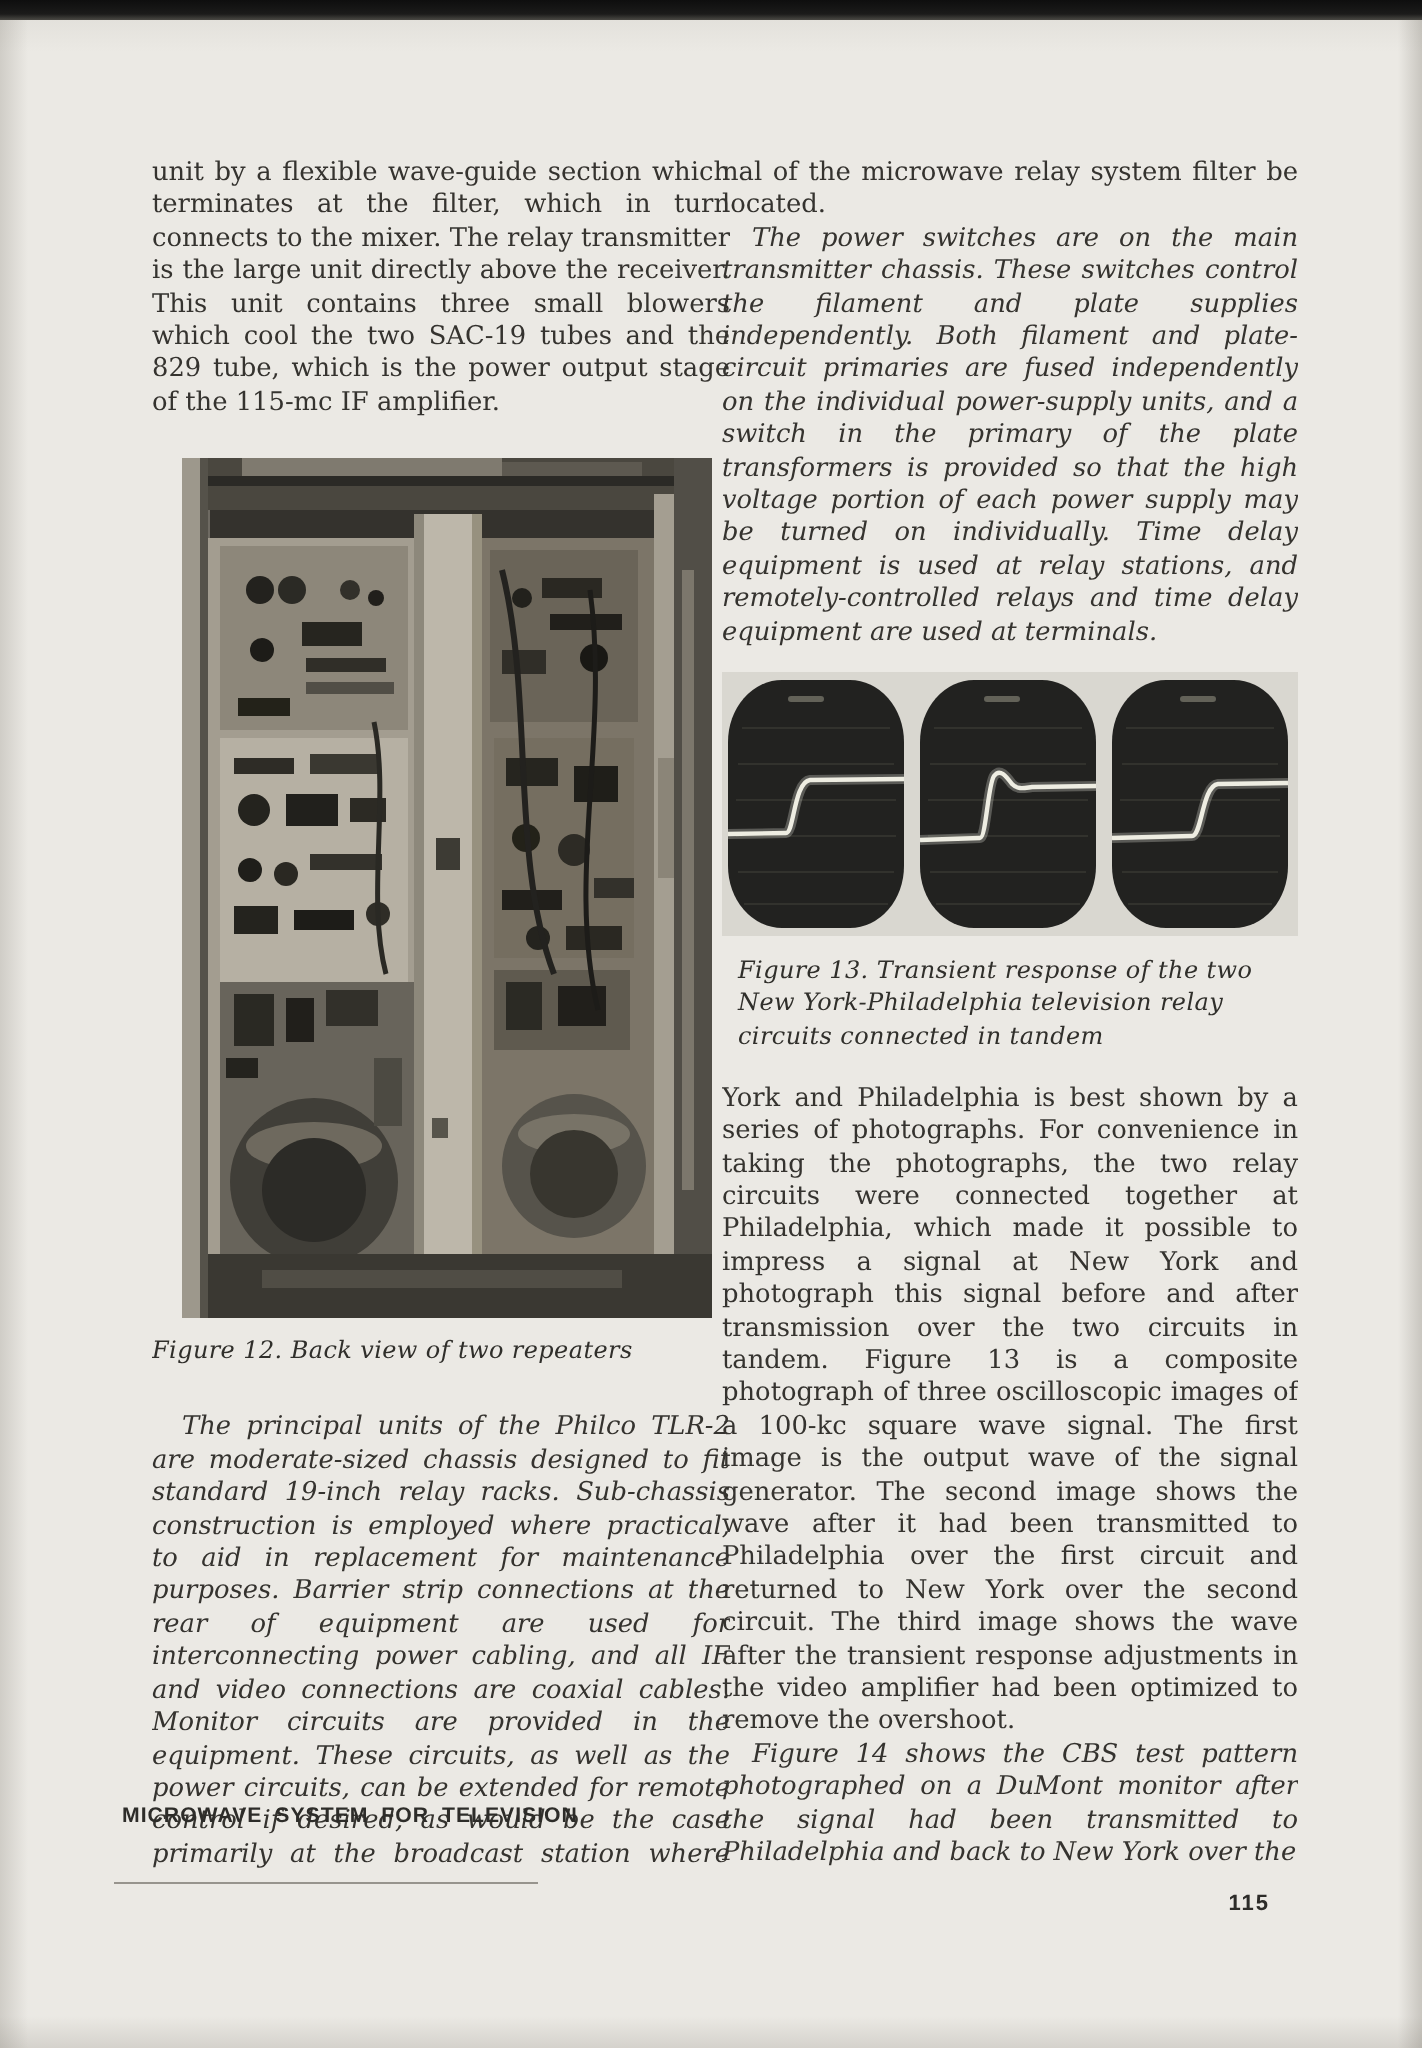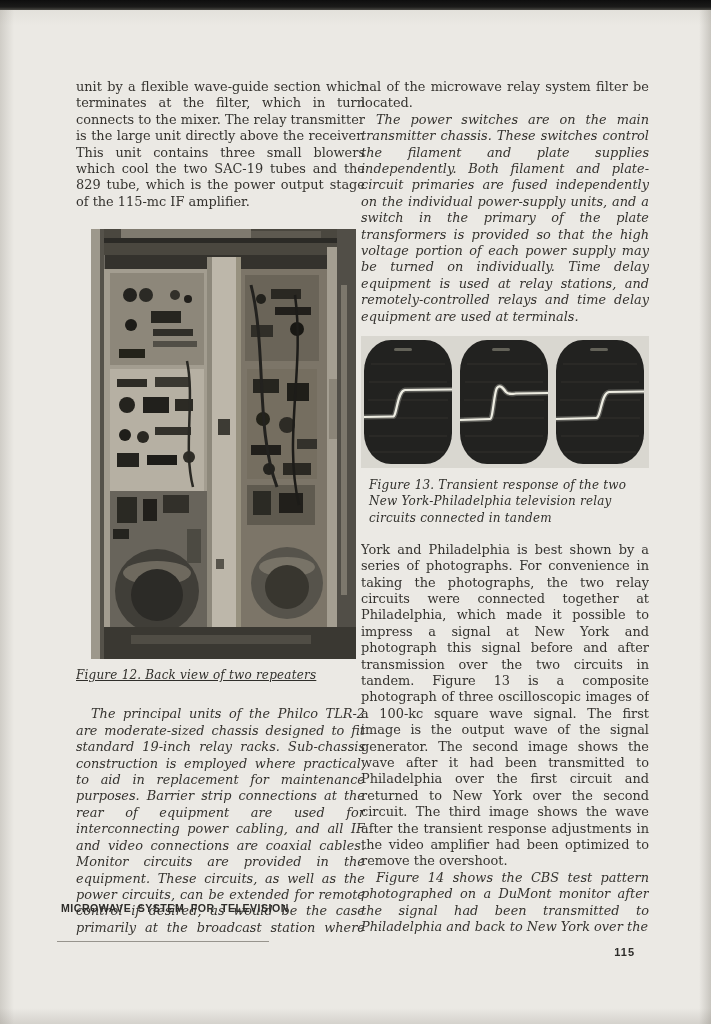--- a/index.html
+++ b/index.html
@@ -29,21 +29,21 @@
   .col-right{left:361px;width:288px;}
   .para{margin:0;}
   .para.indent{text-indent:15px;font-style:italic;}
   .figure-block{margin:0;}
   .photo12{width:265px;height:430px;margin:19px 0 0 15px;}
   .photo13{width:292px;height:132px;margin:11px 0 0 -3px;}
   .caption{
     font-style:italic;font-size:12px;line-height:16.2px;
     text-align:left;color:#302f2b;letter-spacing:.2px;
   }
-  .caption12{margin:8px 0 0 0;text-decoration:underline;}
+  .caption12{margin:8px 0 0 0;}
   .caption13{margin:9px 8px 0 8px;}
   .spacer-after-caption{height:23px;}
   .spacer-after-caption13{height:16px;}
   .footer-rule{
     position:absolute;left:57px;top:941px;width:212px;height:1px;
     background:#97948d;
   }
   .footer-title{
     position:absolute;left:61px;top:902px;
     font-family:Liberation Sans, sans-serif;

